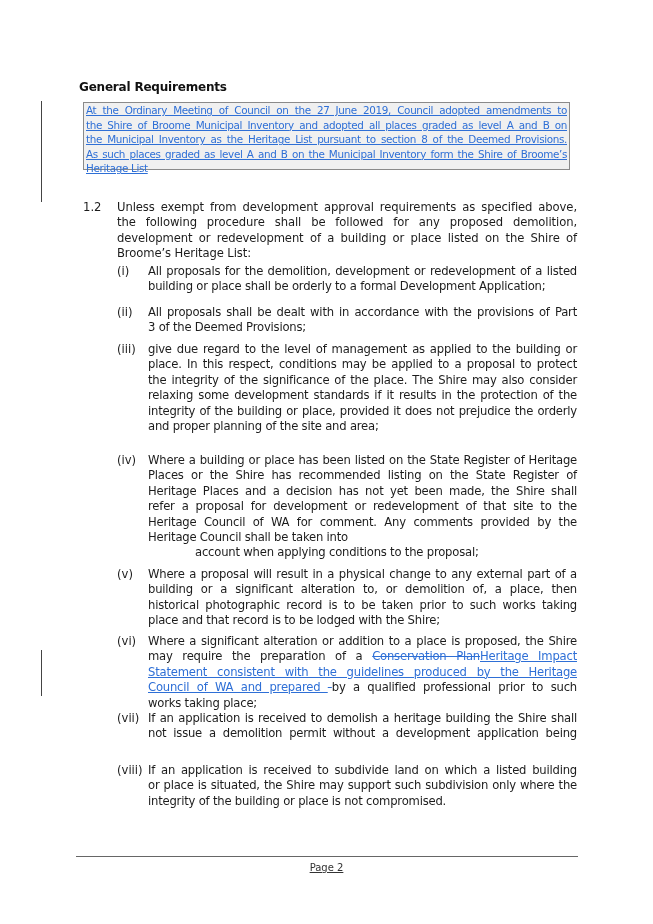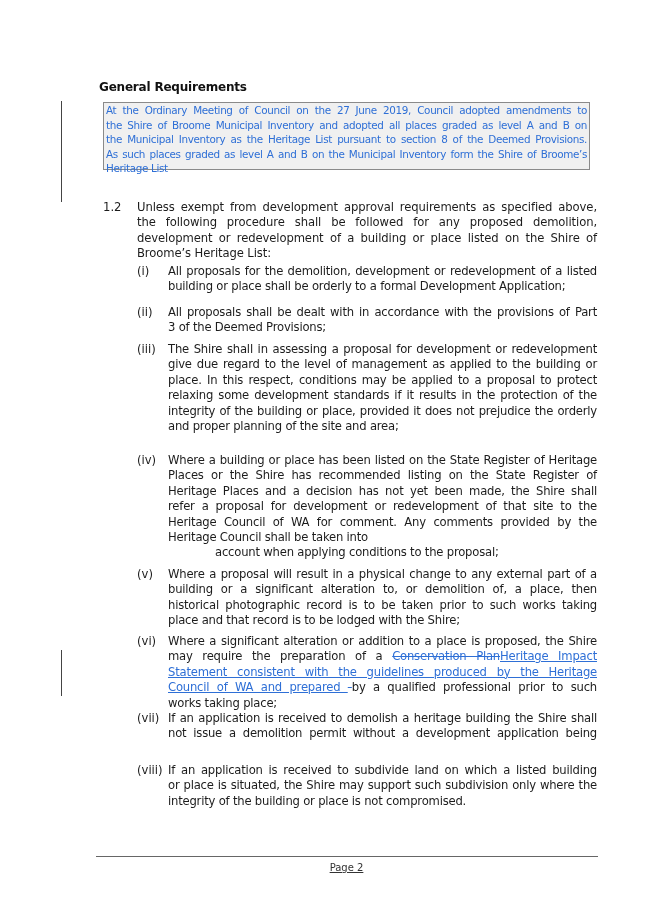--- a/index.html
+++ b/index.html
@@ -13,21 +13,20 @@
       position: relative;
       overflow: hidden;
       font-family: "DejaVu Sans", sans-serif;
       color: #1c1c1c;
     }
     .page {
       position: absolute;
       left: 0; top: 0;
       width: 634px; height: 924px;
       background: #fff;
-      margin-left: 20px;
     }
     .section-heading {
       position: absolute;
       left: 79px;
       top: 80px;
       font-size: 12px;
       font-weight: bold;
       color: #111;
       letter-spacing: -0.2px;
     }
@@ -50,20 +49,21 @@
       padding: 0 2px;
       box-sizing: border-box;
       font-size: 10.4px;
       line-height: 14.6px;
       color: #2e6fd6;
       text-align: justify;
       letter-spacing: -0.35px;
     }
     .amend-box span.line {
       display: block;
+      text-decoration: underline;
       white-space: nowrap;
       text-align-last: justify;
     }
     .amend-box span.line.last { text-align-last: left; }
     .clause-num {
       position: absolute;
       left: 83px;
       top: 200px;
       font-size: 11.6px;
       line-height: 15.4px;
@@ -171,23 +171,23 @@
     <span class="roman">(ii)</span>
     <div class="text">
       <span class="ln">All proposals shall be dealt with in accordance with the provisions of Part</span>
       <span class="ln last">3 of the Deemed Provisions;</span>
     </div>
   </div>
 
   <div class="item" style="top:342px;">
     <span class="roman">(iii)</span>
     <div class="text">
-      <span class="ln">The Shire shall in assessing a proposal for development or redevelopment</span>
       <span class="ln">give due regard to the level of management as applied to the building or</span>
       <span class="ln">place. In this respect, conditions may be applied to a proposal to protect</span>
+      <span class="ln">the integrity of the significance of the place. The Shire may also consider</span>
       <span class="ln">relaxing some development standards if it results in the protection of the</span>
       <span class="ln">integrity of the building or place, provided it does not prejudice the orderly</span>
       <span class="ln last">and proper planning of the site and area;</span>
     </div>
   </div>
 
   <div class="item" style="top:453px;">
     <span class="roman">(iv)</span>
     <div class="text">
       <span class="ln">Where a building or place has been listed on the State Register of Heritage</span>

